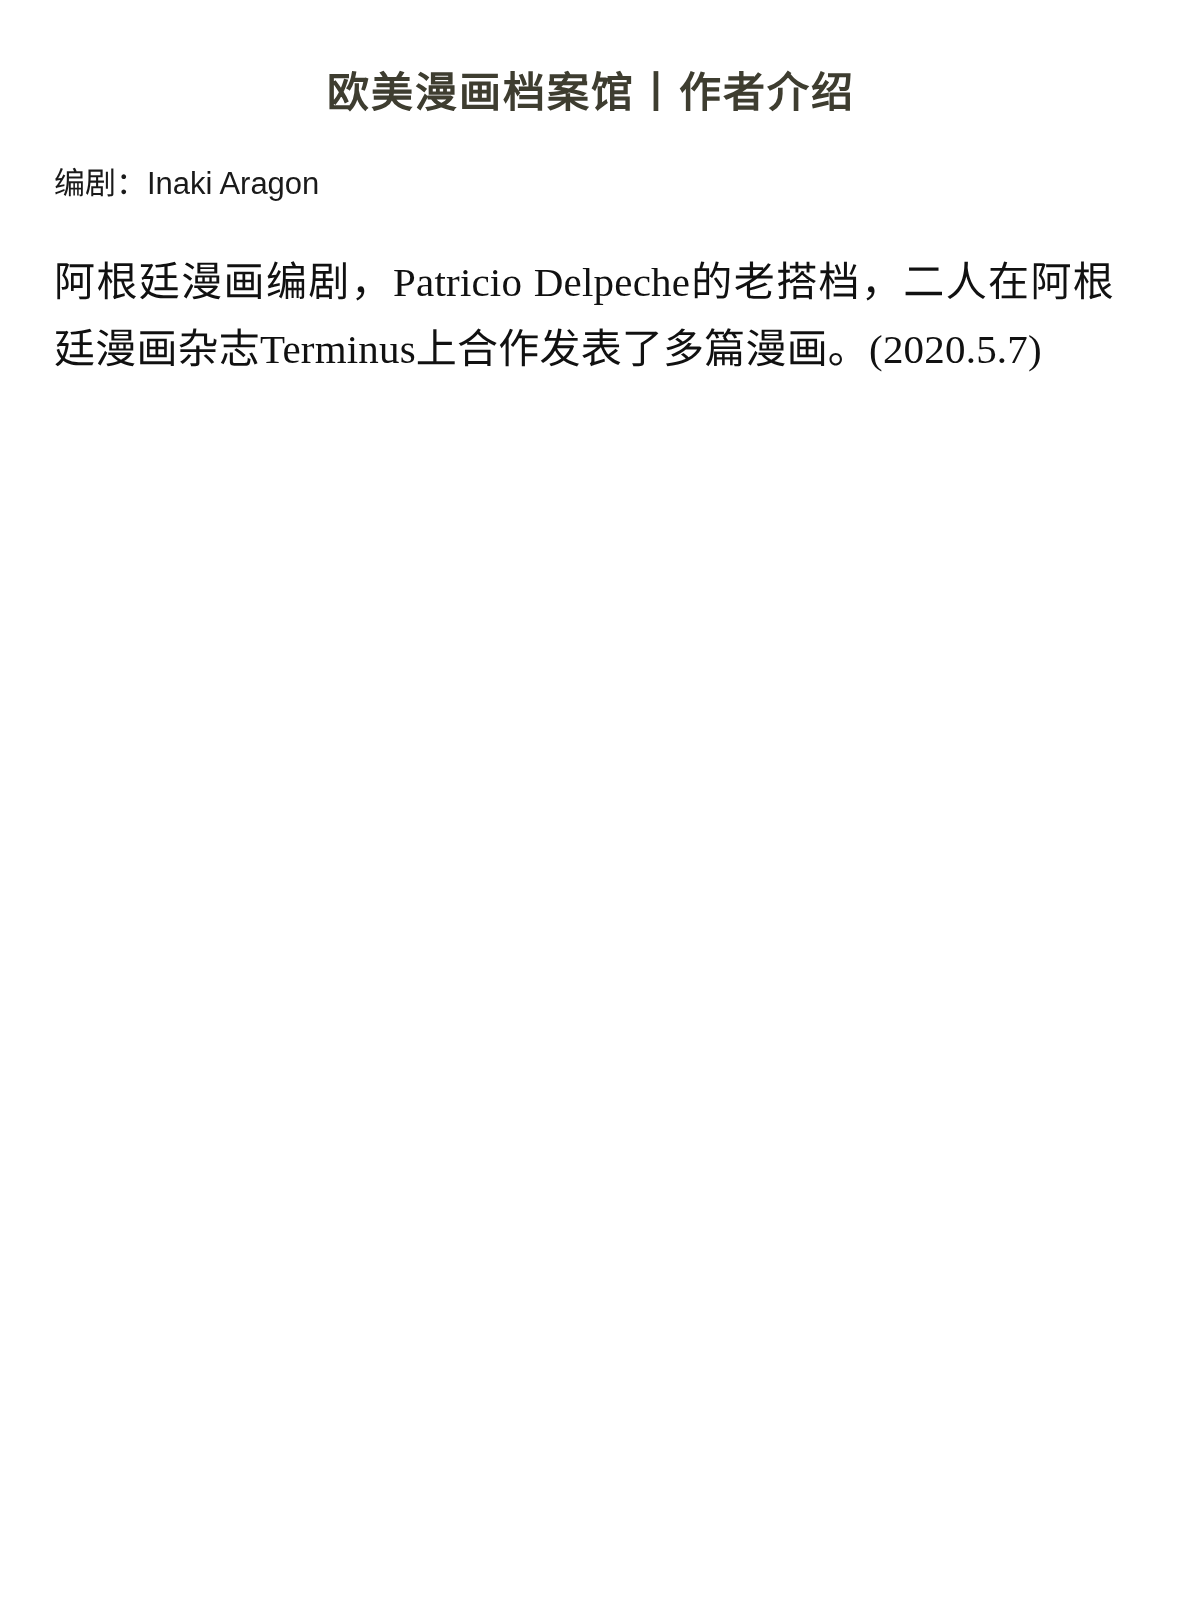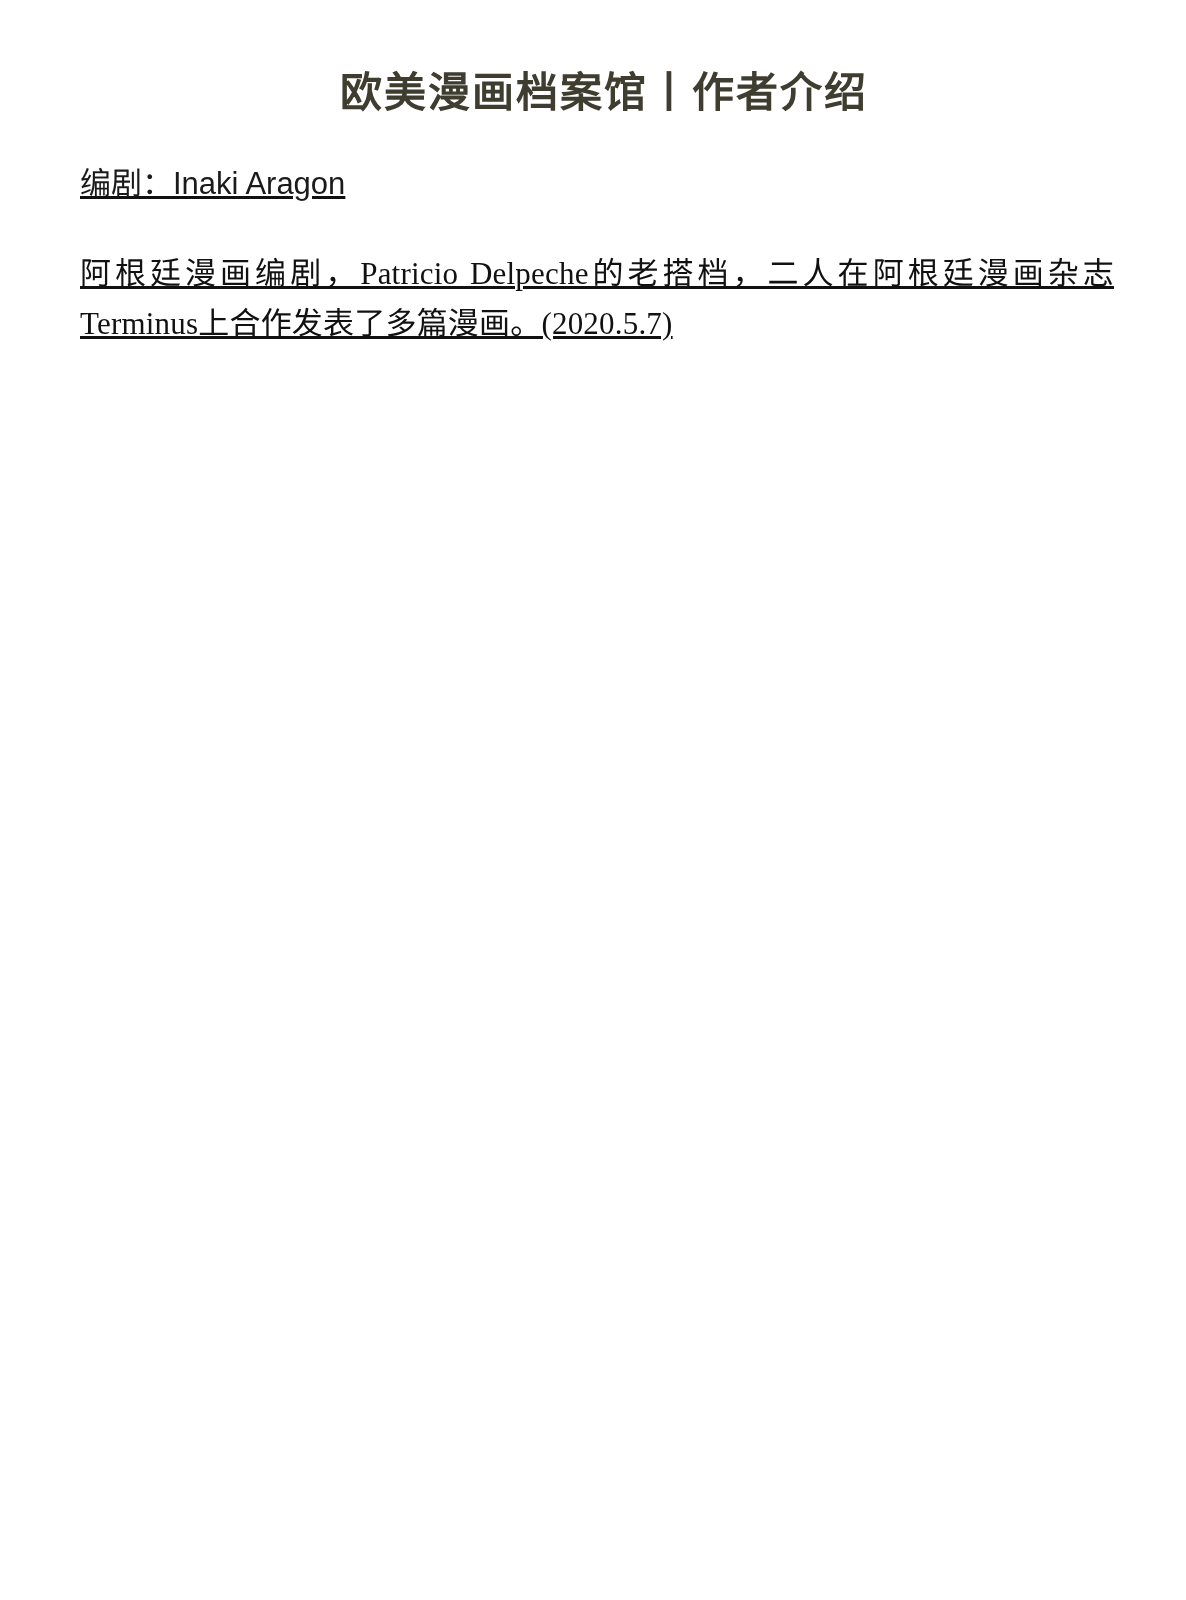--- a/index.html
+++ b/index.html
@@ -12,54 +12,53 @@
     width: 1186px;
     min-height: 1600px;
     font-family: "Liberation Serif", "DejaVu Serif", serif;
     color: #111111;
     -webkit-font-smoothing: antialiased;
   }
   .page {
     width: 1186px;
     min-height: 1600px;
     box-sizing: border-box;
-    padding: 46px 58px 40px 80px;
+    padding: 46px 58px 40px 54px;
     position: relative;
   }
   .doc-title {
     text-align: center;
     font-family: "Liberation Sans", "DejaVu Sans", sans-serif;
     font-weight: bold;
     font-size: 42px;
     letter-spacing: 2px;
     color: #3e3d30;
     margin: 20px 0 40px 0;
     line-height: 1.3;
   }
   .section {
     margin: 0;
-    text-decoration: underline;
   }
   .heading {
     font-family: "Liberation Sans", "DejaVu Sans", sans-serif;
     font-size: 31px;
     font-weight: normal;
     color: #1a1a1a;
     margin: 0 0 14px 0;
     line-height: 1.5;
   }
   .heading-writer {
     margin-top: 18px;
   }
   .heading-artist {
     margin-top: 102px;
   }
   .body-text {
     font-family: "Liberation Serif", "DejaVu Serif", serif;
-    font-size: 31px;
+    font-size: 41px;
     line-height: 1.62;
     color: #111111;
     margin: 38px 14px 0 0;
     text-align: justify;
     text-justify: inter-ideograph;
     letter-spacing: 0.2px;
   }
   .body-text.first {
     margin-top: 42px;
   }

